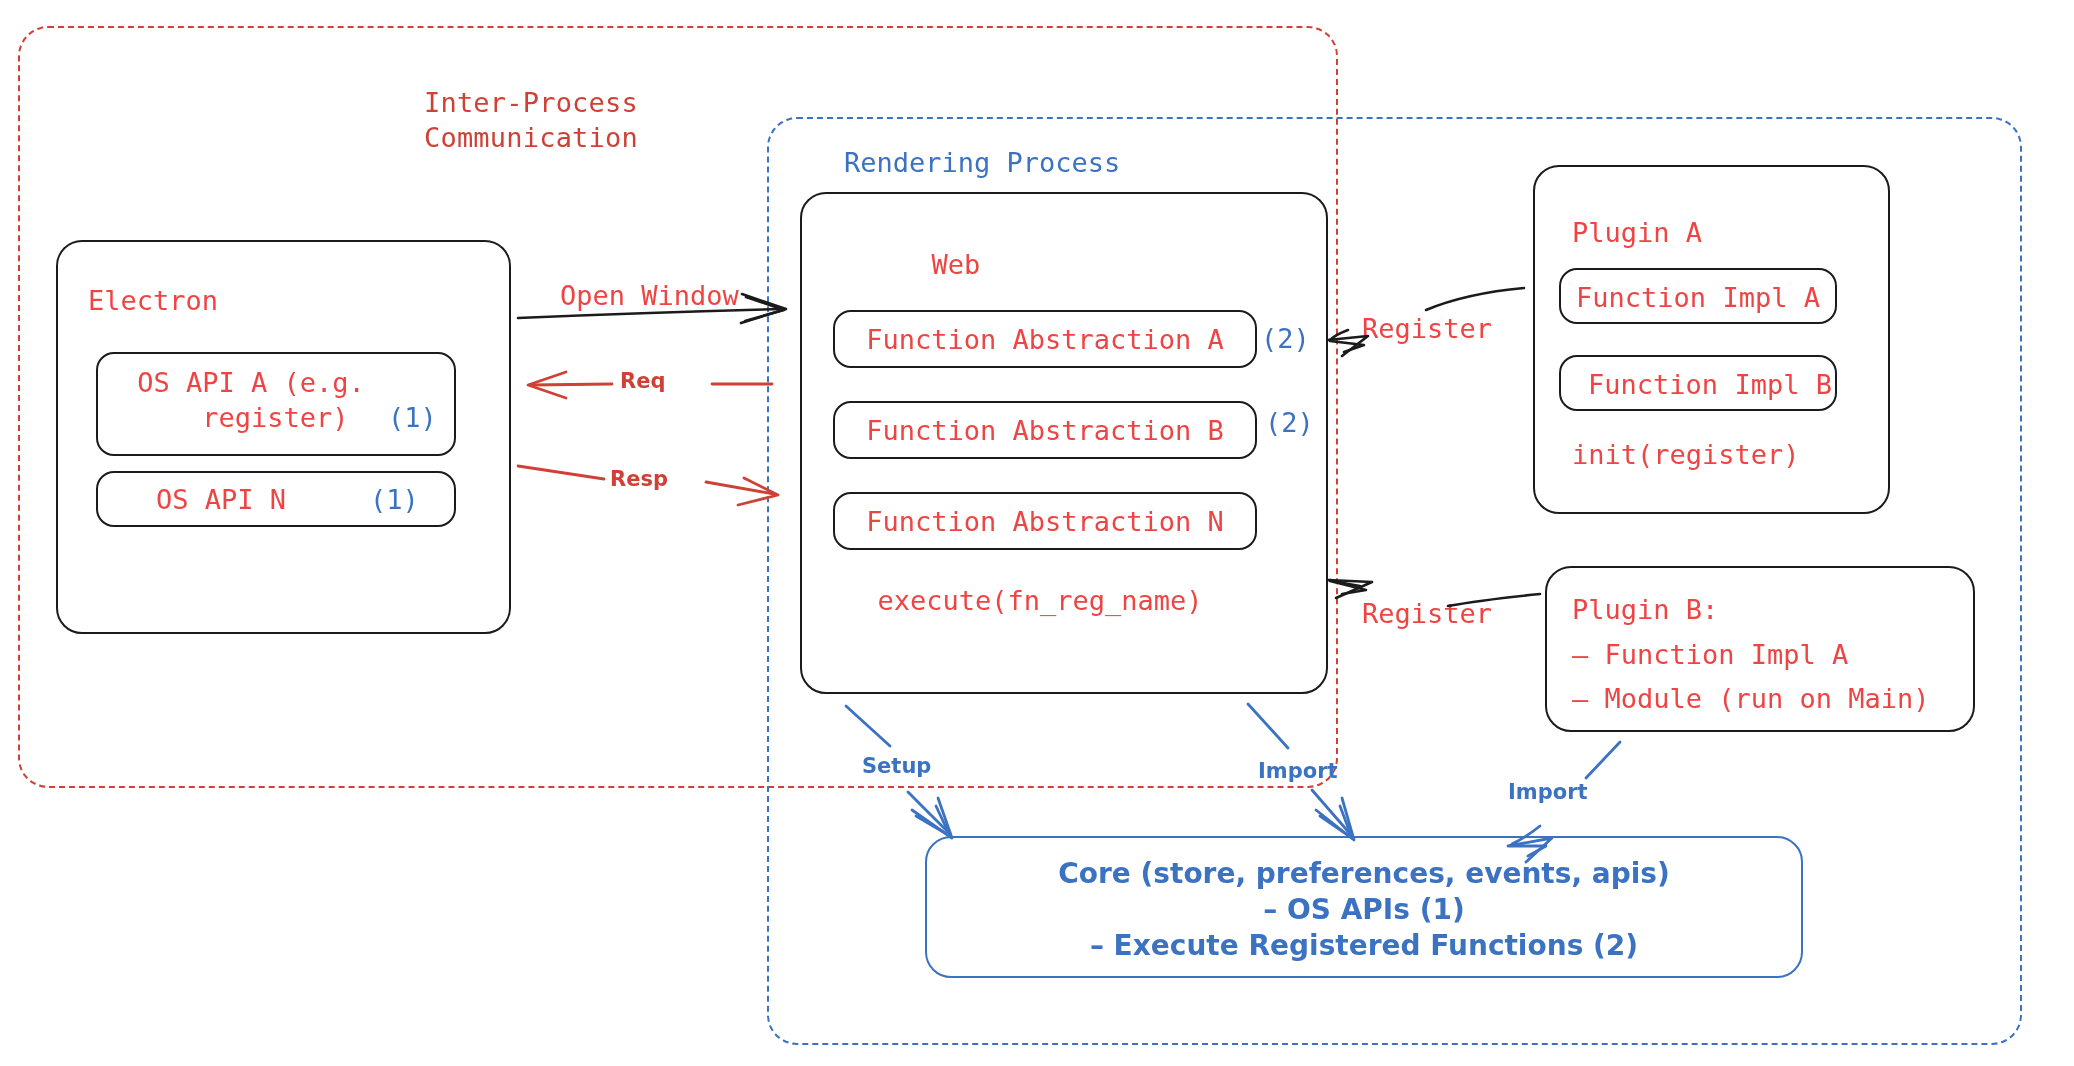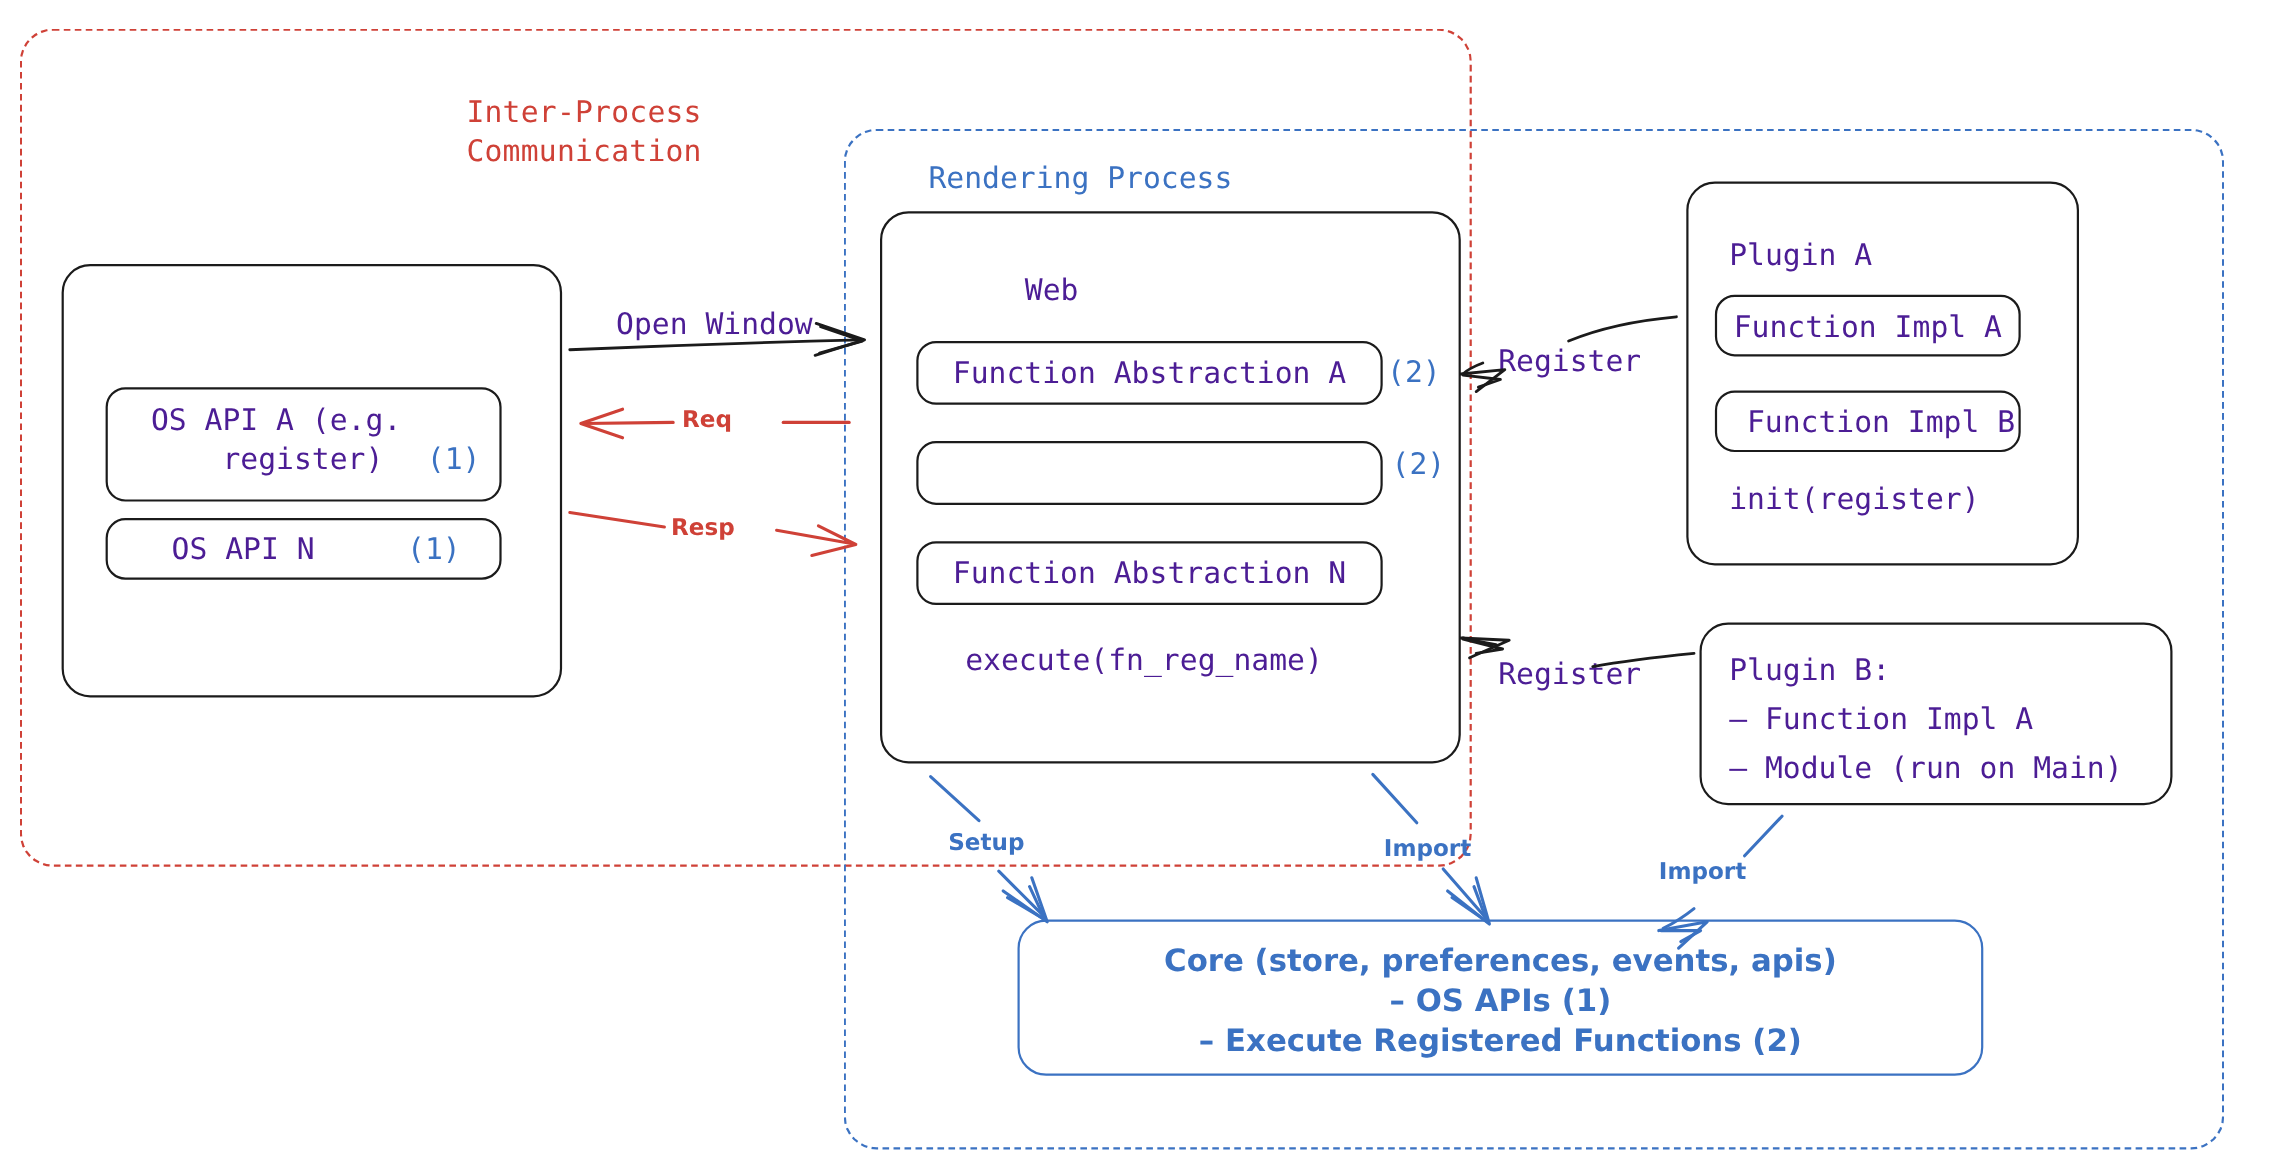--- a/index.html
+++ b/index.html
@@ -25,21 +25,21 @@
     border-radius:30px;background:transparent;
   }
   .dashbox.blue{border-color:#3b72c2;}
 
   .lbl{position:absolute;white-space:pre;line-height:1.28;}
   .mono{font-family:"DejaVu Sans Mono","Liberation Mono",monospace;}
   .sans{font-family:"DejaVu Sans","Liberation Sans",sans-serif;font-weight:bold;}
 
   .t-red{color:#cf4137;}
   .t-blue{color:#3b72c2;}
-  .t-black{color:#4c1d95;}
+  .t-black{color:#ef4444;}
 
   .title-red{font-size:27px;letter-spacing:.2px;}
   .title-blue{font-size:27px;margin-left:44px;}
   .boxtitle{font-size:27px;}
   .subtext{font-size:27px;}
   .edgelabel{font-size:27px;}
   .edgelabel-red{font-size:21px;}
   .coretext{font-size:28px;font-weight:bold;line-height:1.35;text-align:center;}
 
   .center{text-align:center;}
@@ -53,39 +53,41 @@
 
   <div class="dashbox blue" style="left:767px;top:117px;width:1255px;height:928px;"></div>
 
   <div class="lbl mono t-red title-red" style="left:424px;top:86px;width:300px;">Inter-Process
 Communication</div>
 
   <div class="lbl mono t-blue title-blue" style="left:800px;top:146px;width:420px;">Rendering Process</div>
 
   <div class="node box" style="left:56px;top:240px;width:455px;height:394px;"></div>
 
+  <div class="lbl mono t-black boxtitle" style="left:88px;top:284px;width:300px;">Electron</div>
 
   <div class="node box sub" style="left:96px;top:352px;width:360px;height:104px;"></div>
   <div class="lbl mono t-black subtext center" style="left:106px;top:366px;width:290px;">OS API A (e.g.
    register)</div>
   <div class="lbl mono t-blue subtext" style="left:388px;top:401px;width:60px;">(1)</div>
 
   <div class="node box sub" style="left:96px;top:471px;width:360px;height:56px;"></div>
   <div class="lbl mono t-black subtext center" style="left:106px;top:483px;width:230px;">OS API N</div>
   <div class="lbl mono t-blue subtext" style="left:370px;top:483px;width:60px;">(1)</div>
 
   <div class="node box" style="left:800px;top:192px;width:528px;height:502px;"></div>
 
   <div class="lbl mono t-black boxtitle center" style="left:800px;top:248px;width:312px;">Web</div>
 
   <div class="node box sub" style="left:833px;top:310px;width:424px;height:58px;"></div>
   <div class="lbl mono t-black subtext center" style="left:833px;top:323px;width:424px;">Function Abstraction A</div>
   <div class="lbl mono t-blue subtext" style="left:1261px;top:322px;width:60px;">(2)</div>
 
   <div class="node box sub" style="left:833px;top:401px;width:424px;height:58px;"></div>
+  <div class="lbl mono t-black subtext center" style="left:833px;top:414px;width:424px;">Function Abstraction B</div>
   <div class="lbl mono t-blue subtext" style="left:1265px;top:406px;width:60px;">(2)</div>
 
   <div class="node box sub" style="left:833px;top:492px;width:424px;height:58px;"></div>
   <div class="lbl mono t-black subtext center" style="left:833px;top:505px;width:424px;">Function Abstraction N</div>
 
   <div class="lbl mono t-black subtext center" style="left:800px;top:584px;width:480px;">execute(fn_reg_name)</div>
 
   <div class="node box" style="left:1533px;top:165px;width:357px;height:349px;"></div>
 
   <div class="lbl mono t-black boxtitle" style="left:1572px;top:216px;width:260px;">Plugin A</div>

